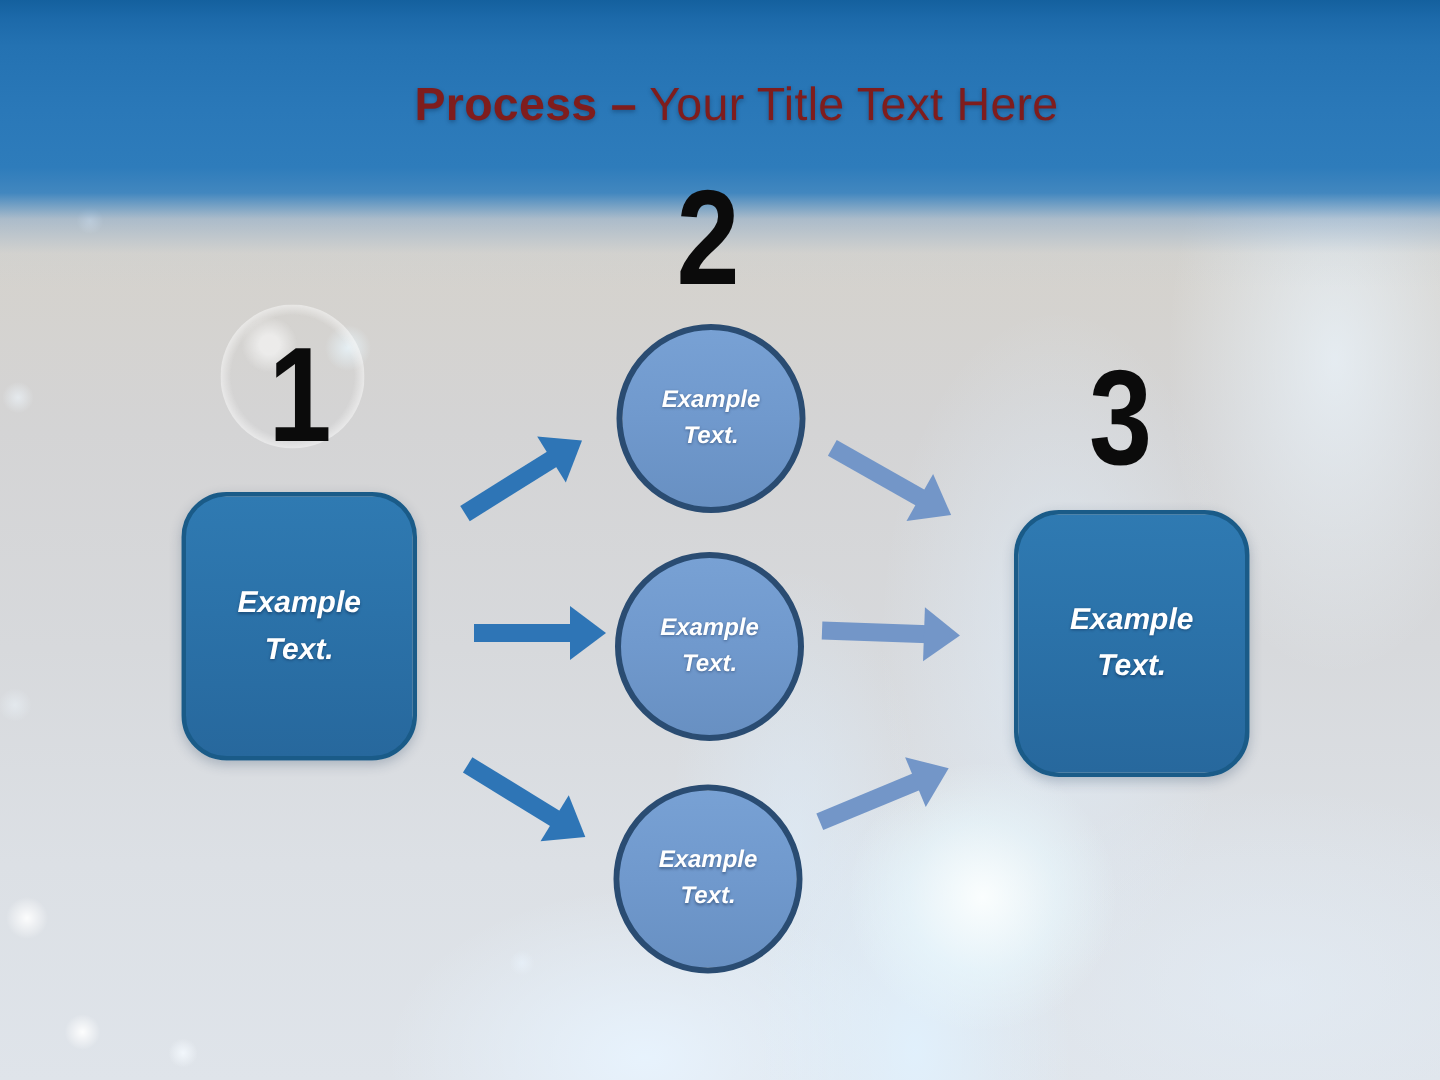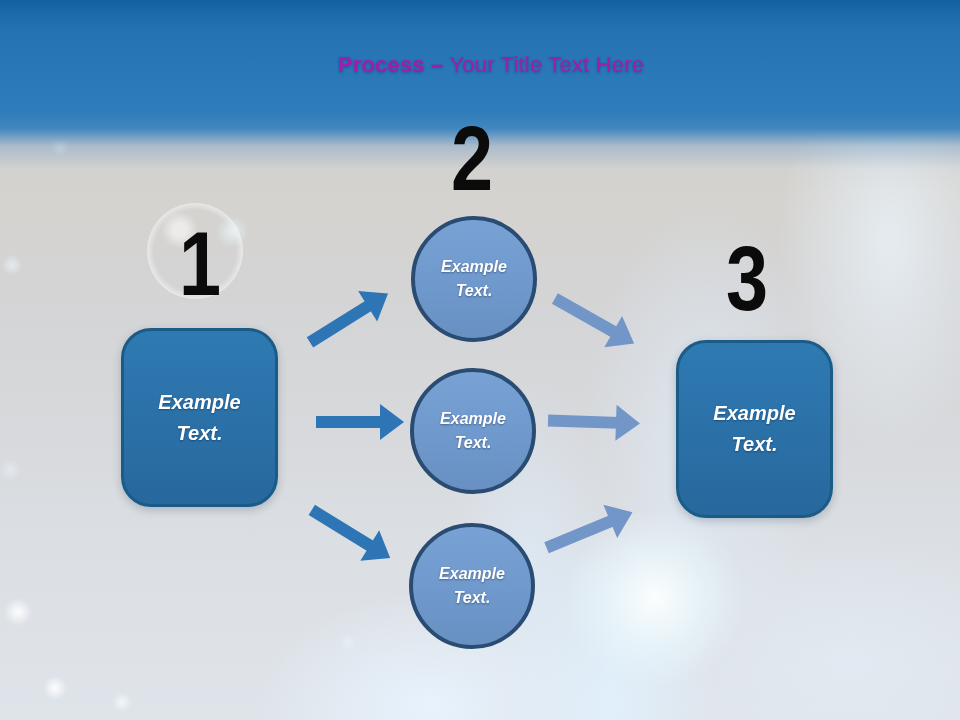--- a/index.html
+++ b/index.html
@@ -63,22 +63,22 @@
       rgba(120,160,200,0.45) 76%,
       rgba(190,205,220,0.12) 88%,
       rgba(210,215,220,0) 100%);
   }
   .slide-title {
     position: absolute;
     left: 0; top: 52px;
     width: 960px;
     padding-left: 22px;
     text-align: center;
-    font-size: 22px;
-    color: #a21caf;
+    font-size: 31px;
+    color: #7f1d1d;
     letter-spacing: 0.2px;
     text-shadow: 0 1px 3px rgba(0,30,60,0.35);
     white-space: nowrap;
   }
   .slide-title .t-bold { font-weight: 700; }
   .slide-title .t-dash { font-weight: 700; }
   .slide-title .t-reg  { font-weight: 400; }
 
   
   .step-number {

